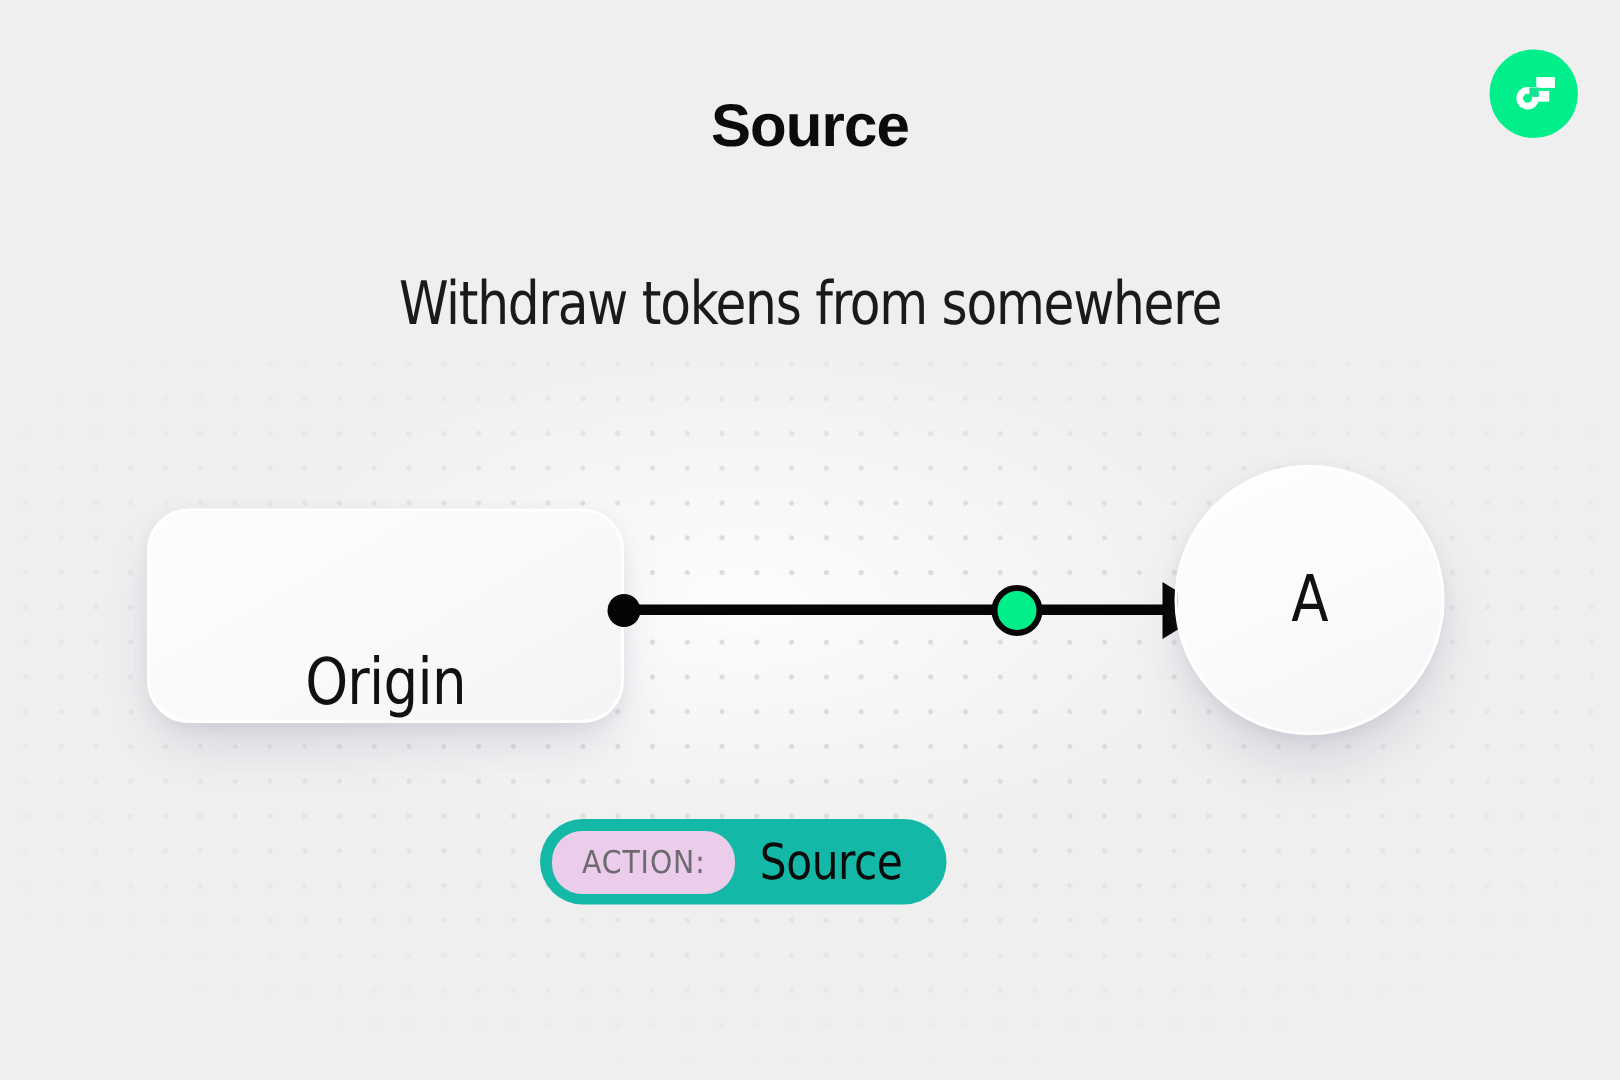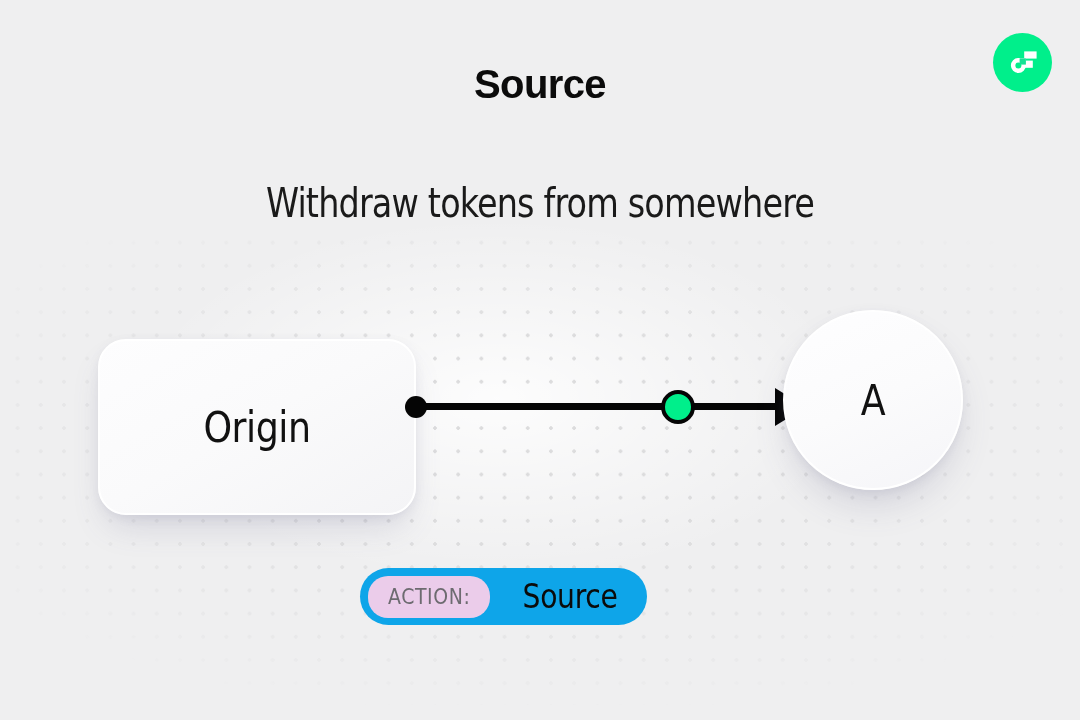--- a/index.html
+++ b/index.html
@@ -53,26 +53,26 @@
     background:#00ef8b;
     display:flex; align-items:center; justify-content:center;
   }
   #brand-logo svg { display:block; }
 
   
   #diagram { position:absolute; left:0; top:0; width:1080px; height:720px; }
 
   #node-origin {
     position:absolute; left:98px; top:339px;
-    width:318px; height:176px;
+    width:318px; height:143px;
     border-radius:28px;
     background:linear-gradient(150deg,#fdfdfe 0%,#fafafb 48%,#f4f4f6 100%);
     border:2.5px solid #ffffff;
     box-shadow:0 18px 34px -10px rgba(90,90,130,.22), 0 3px 10px rgba(120,120,150,.10);
-    display:flex; align-items:center; justify-content:center;
+    display:flex; align-items:flex-end; justify-content:center;
   }
   #node-origin-label {
     font-size:43px; font-weight:300; letter-spacing:-0.5px; color:#111;
     font-family:"DejaVu Sans Condensed","Liberation Sans", sans-serif;
     transform:scaleX(.94);
   }
 
   #node-a {
     position:absolute; left:783px; top:310px;
     width:180px; height:180px; border-radius:50%;
@@ -106,26 +106,26 @@
   #edge-arrowhead {
     position:absolute; left:775px; top:388px;
     width:0; height:0;
     border-top:19px solid transparent;
     border-bottom:19px solid transparent;
     border-left:31px solid #050505;
   }
 
   
   #action-badge {
-    position:absolute; left:360px; top:568px;
+    position:absolute; left:360px; top:546px;
     height:57px;
     padding:0 26px 0 8px;
     border-radius:29px;
-    background:#0ea5e9;
-    display:flex; align-items:center; gap:30px;
+    background:#14b8a6;
+    display:flex; align-items:center; gap:14px;
   }
   #action-badge-key {
     background:#ebccea;
     color:#6d6b70;
     font-size:21px; font-weight:400; letter-spacing:0.6px;
     padding:9px 20px;
     border-radius:20px;
     font-family:"DejaVu Sans Condensed","Liberation Sans", sans-serif;
   }
   #action-badge-value {

